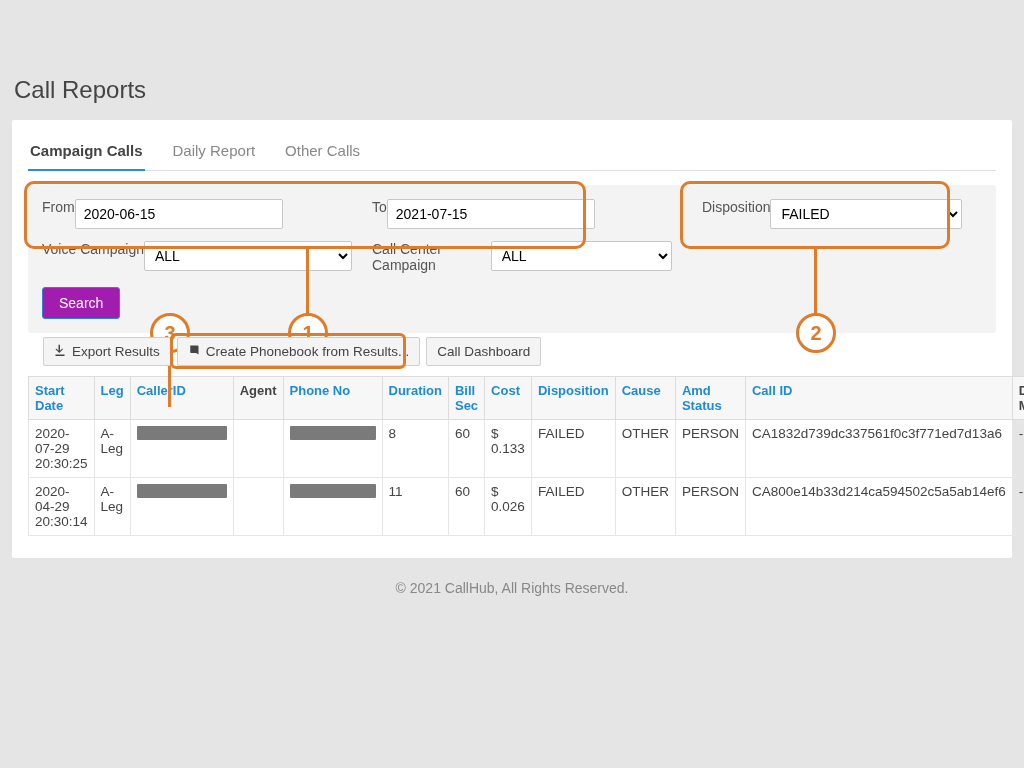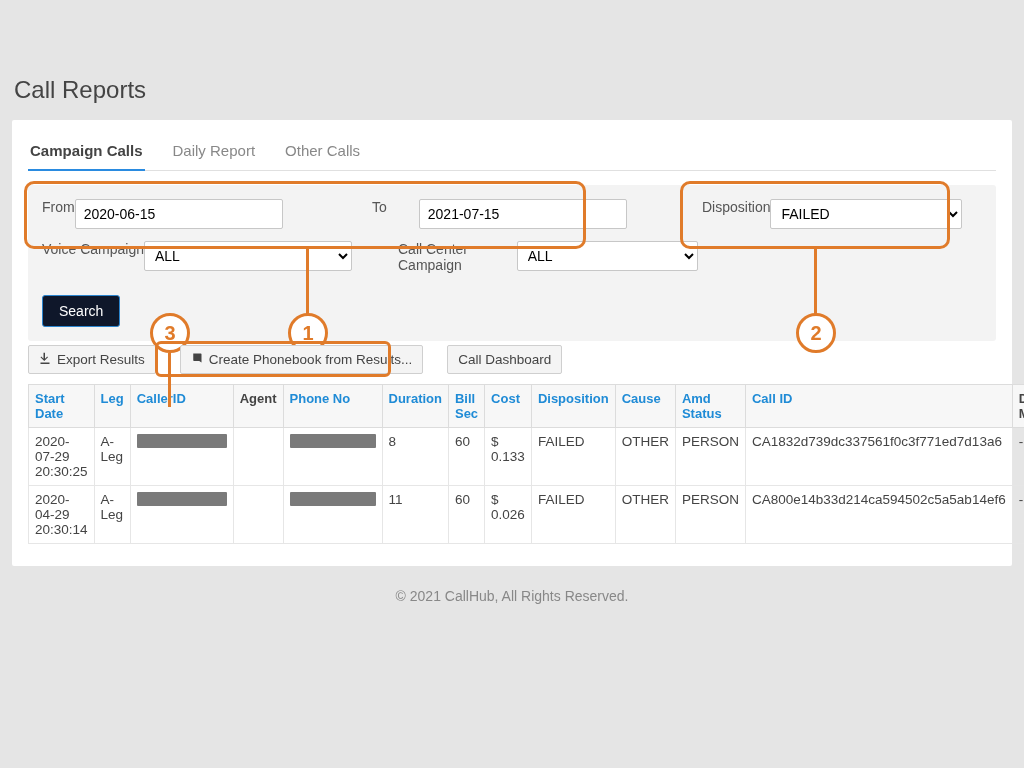--- a/index.html
+++ b/index.html
@@ -52,21 +52,21 @@
     height: 30px;
     border: 1px solid #c7c7c7;
     background: #fff;
     padding: 4px 8px;
     font-size: 14px;
     border-radius: 2px;
     width: 208px;
   }
   select { height: 30px; border:1px solid #c7c7c7; background:#fff; padding:4px 6px; font-size:14px; border-radius:2px;}
   .from-box { width: 330px; }
-  .to-box { width: 300px; gap: 32px; }
+  .to-box { width: 300px; }
   .disp-box { width: 260px; }
   .annot {
     position: absolute;
     border: 3px solid #e07b2a;
     border-radius: 10px;
     pointer-events: none;
   }
   .annot-circle {
     position: absolute;
     width: 40px; height: 40px;
@@ -75,36 +75,36 @@
     background: #fff;
     display: flex; align-items:center; justify-content:center;
     font-size: 20px; font-weight: 600; color: #e07b2a;
     pointer-events:none;
   }
   .annot-line {
     position:absolute;
     background:#e07b2a;
     pointer-events:none;
   }
-  .row2 { margin-top: 12px; gap: 26px; }
+  .row2 { margin-top: 12px; }
   .vc-field { width: 330px; }
   .cc-field { width: 300px; }
   .search-btn {
-    margin-top: 16px;
-    background: #0f172a;
+    margin-top: 8px;
+    background: #a21caf;
     color: #fff;
     border: 1px solid #2b84cd;
     padding: 7px 16px;
     font-size: 14px;
     border-radius: 3px;
     cursor: pointer;
   }
   .records-title { margin-top: 16px; font-size: 14px; color: #444; }
   .records-title b{ font-weight:700;}
-  .toolbar { margin-top: 4px; display: flex; gap: 24px; }
+  .toolbar { margin-top: 4px; display: flex; gap: 6px; margin-left: 15px; }
   .tbtn {
     background: #f4f4f4;
     border: 1px solid #cfcfcf;
     padding: 6px 10px;
     font-size: 13.5px;
     border-radius: 2px;
     cursor: pointer;
     display: inline-flex; align-items:center; gap:6px;
     color:#444;
   }

